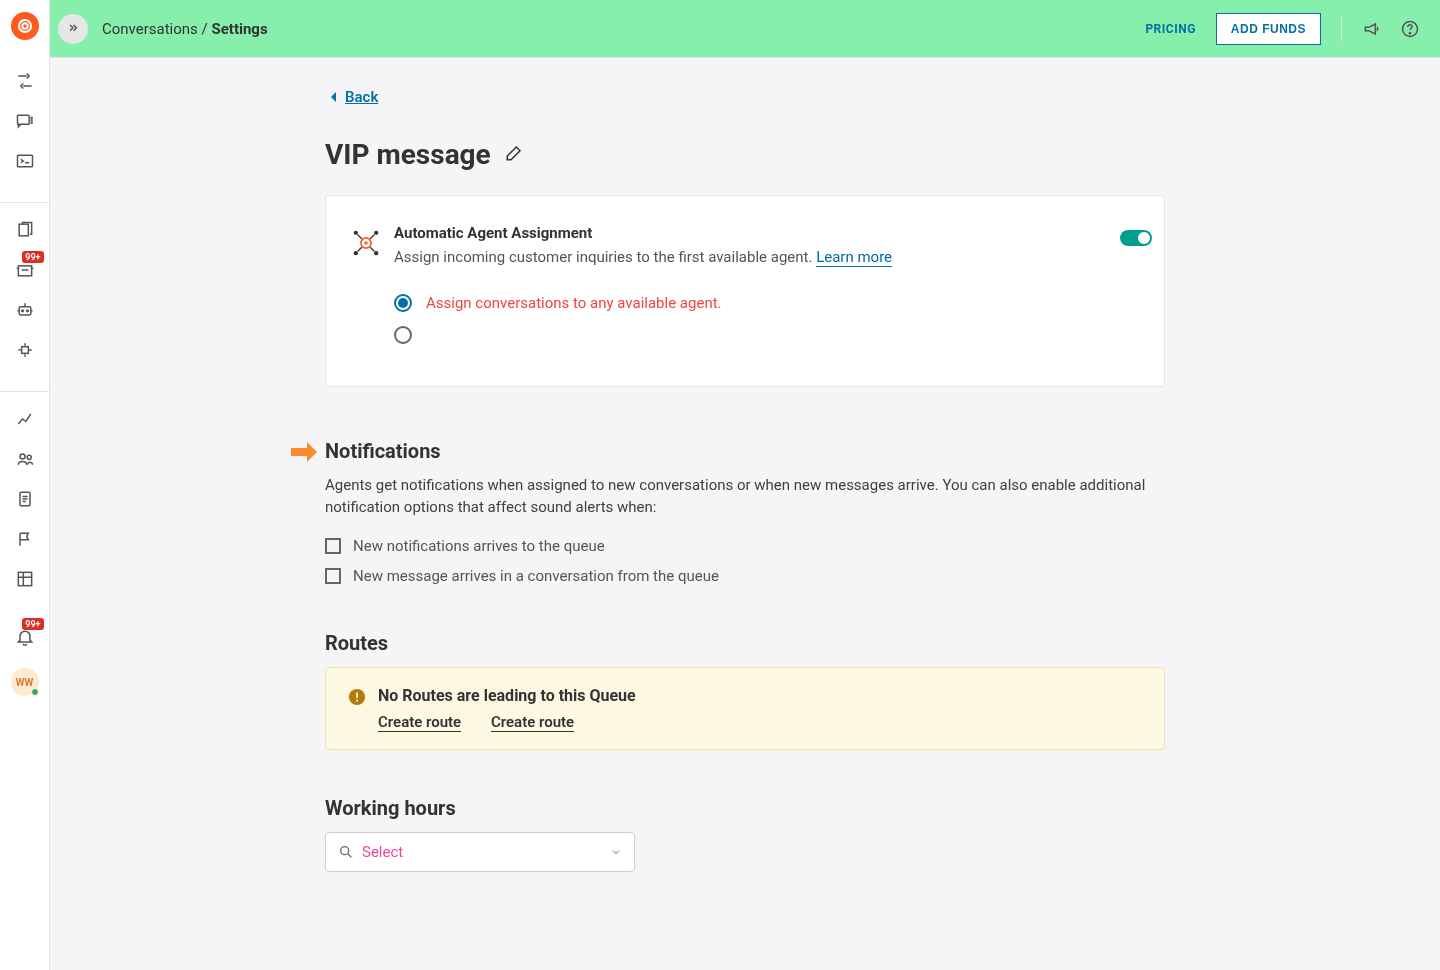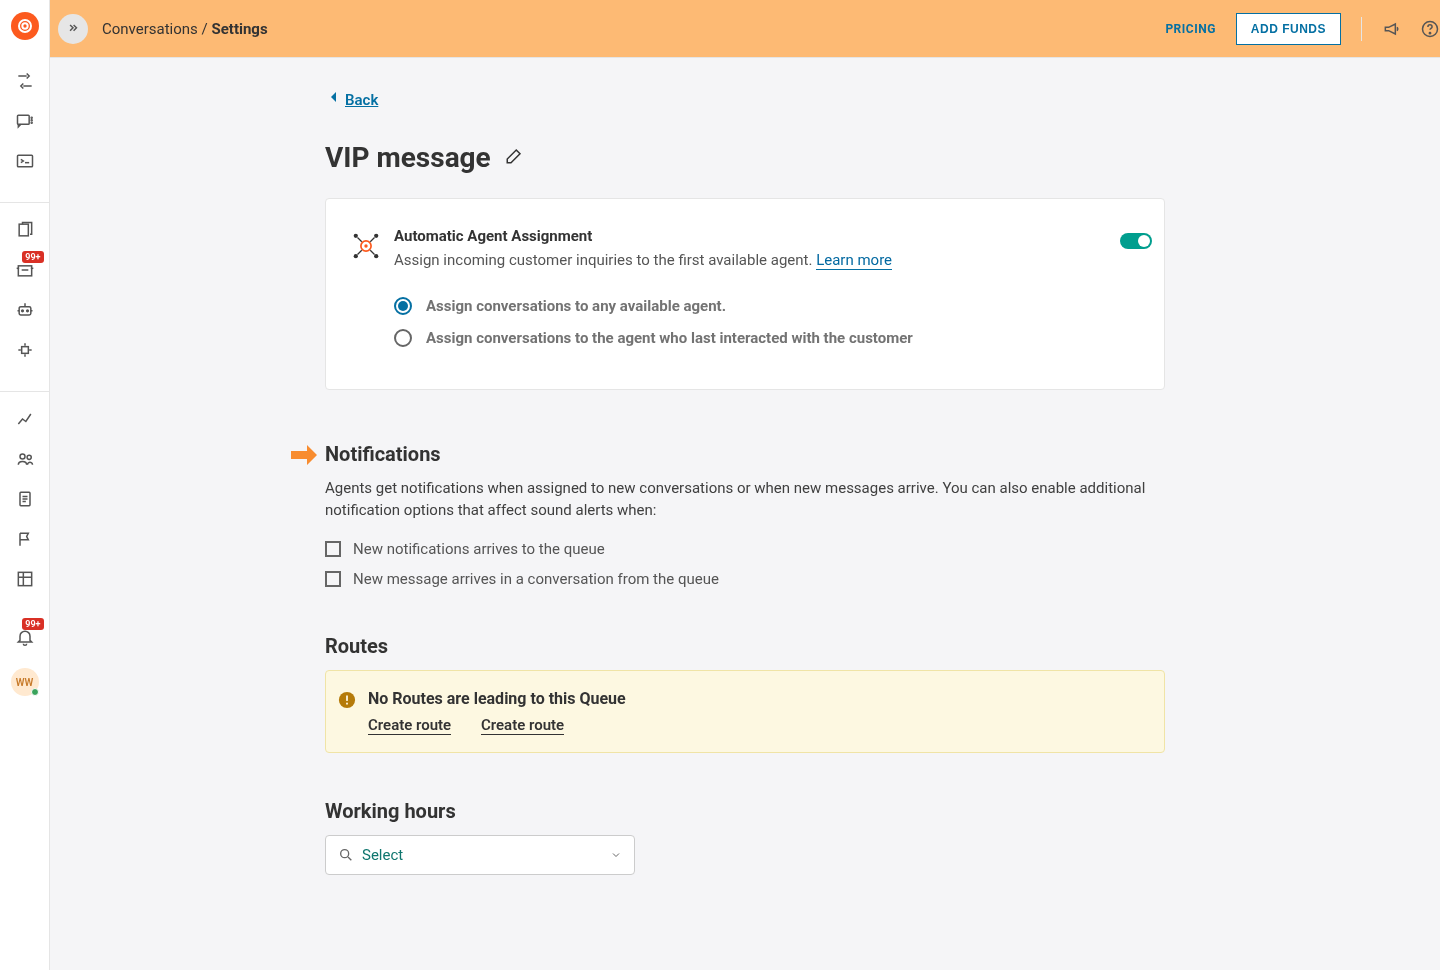--- a/index.html
+++ b/index.html
@@ -13,79 +13,79 @@
   .sidebar-icon { width: 26px; height: 26px; display: flex; align-items: center; justify-content: center; margin-bottom: 14px; color: #555; cursor: pointer; position: relative; }
   .sidebar-sep { width: 100%; border-top: 1px solid #e5e5e5; margin: 14px 0; }
   .badge { position: absolute; top: -6px; right: -6px; background: #d93025; color: #fff; font-size: 9px; font-weight: 600; padding: 1px 3px; border-radius: 3px; line-height: 10px;}
   .avatar { width: 28px; height: 28px; border-radius: 50%; background: #ffe9d0; color: #c77a2a; font-size: 10px; font-weight: 600; display: flex; align-items: center; justify-content: center; position: relative; margin-top: 4px;}
   .presence-dot { position: absolute; bottom: 0; right: 0; width: 8px; height: 8px; border-radius: 50%; background: #3aa35c; border: 1px solid #fff; }
   
   
   .content-wrapper { flex: 1; display: flex; flex-direction: column; }
   
   
-  .topbar { height: 58px; border-bottom: 1px solid #e5e5e5; display: flex; align-items: center; background: #fdba74; }
+  .topbar { height: 58px; border-bottom: 1px solid #e5e5e5; display: flex; align-items: center; padding-right: 20px; background: #86efac; }
   .expand-btn { width: 30px; height: 30px; border-radius: 50%; background: #e6e6e6; margin-left: 8px; display: flex; align-items: center; justify-content: center; cursor: pointer;}
   .breadcrumb { margin-left: 14px; font-size: 15px; color: #333; }
   .breadcrumb .strong { font-weight: 700; }
   .topbar-spacer { flex: 1; }
   .pricing-link { color: #0570a3; font-weight: 700; font-size: 12px; letter-spacing: 0.5px; cursor: pointer; margin-right: 20px;}
   .add-funds-btn { border: 1px solid #0570a3; color: #0570a3; background: #fff; font-weight: 700; font-size: 12px; letter-spacing: 0.5px; padding: 8px 14px; cursor: pointer; }
   .topbar-divider { width: 1px; height: 24px; background: #e5e5e5; margin: 0 20px; }
   .top-icon { width: 20px; height: 20px; display: flex; align-items: center; justify-content: center; color: #555; cursor: pointer; margin-right: 18px;}
   
   
   .main { flex: 1; background: #f5f5f7; padding: 30px 0 50px 0; overflow-y: auto; }
   .container { width: 840px; margin: 0 auto; }
   
-  .back-link { display: inline-flex; color: #0570a3; font-weight: 600; font-size: 15px; cursor: pointer; margin-left: 4px; padding-bottom:4px;}
+  .back-link { display: inline-flex; align-items: center; color: #0570a3; font-weight: 600; font-size: 15px; cursor: pointer; margin-left: 4px; padding-bottom:4px;}
   .back-link span { text-decoration: underline; margin-left: 8px; }
   
   .page-title-row { display: flex; align-items: center; margin-top: 28px; margin-bottom: 24px; }
   .page-title { font-size: 28px; font-weight: 700; color: #333; }
   .edit-icon-btn { margin-left: 14px; cursor: pointer; color: #333; }
   
   .card { background: #fff; border: 1px solid #e5e5e5; border-radius: 4px; padding: 28px 12px; }
   .card-row1 { display: flex; align-items: flex-start; }
   .card-icon-col { width: 56px; display:flex; justify-content:center; padding-top:2px;}
   .card-text-col { flex: 1; }
   .card-toggle-col { padding-top: 6px; }
   .card-title { font-weight: 700; font-size: 15px; margin-bottom: 6px; }
   .card-desc { font-size: 15px; color: #555; }
   .learn-more { color: #0369a1; border-bottom: 1px solid #0570a3; cursor: pointer; }
   
   .radios { margin-top: 28px; margin-left: 56px; }
   .radio-row { display: flex; align-items: center; margin-bottom: 14px; cursor:pointer;}
   .radio-outer { width: 18px; height: 18px; border: 2px solid #0570a3; border-radius: 50%; display:flex; align-items:center; justify-content:center; margin-right: 14px; flex-shrink:0;}
   .radio-outer.unchecked { border-color: #666; }
   .radio-inner { width: 10px; height: 10px; border-radius: 50%; background: #0570a3; }
-  .radio-label { font-size: 15px; color: #737373; font-weight: bold; }
+  .radio-label { font-size: 15px; color: #ef4444; }
   
   .toggle { width: 32px; height: 16px; border-radius: 8px; background: #009e8e; position: relative; cursor: pointer; }
   .toggle-knob { width: 12px; height: 12px; border-radius: 50%; background: #fff; position: absolute; top: 2px; right: 2px; }
   
   .section { margin-top: 52px; position: relative; }
   .section-title { font-size: 20px; font-weight: 700; color: #333; margin-bottom: 12px; }
   .section-desc { font-size: 15px; color: #404040; line-height: 1.45; margin-bottom: 18px;}
   
   .arrow-annot { position: absolute; left: -36px; top: 2px; }
   
   .check-row { display: flex; align-items: center; margin-bottom: 12px; cursor:pointer;}
   .checkbox { width: 16px; height: 16px; border: 2px solid #666; margin-right: 12px; flex-shrink:0;}
   .check-label { font-size: 15px; color: #555; }
   
-  .warn-box { background: #fdf8e1; border: 1px solid #f0e4a6; border-radius: 4px; padding: 18px 12px; display:flex; }
+  .warn-box { background: #fdf8e1; border: 1px solid #f0e4a6; border-radius: 4px; padding: 18px 22px; display:flex; }
   .warn-icon-col { width: 30px; padding-top:2px;}
   .warn-title { font-weight: 700; font-size: 16px; margin-bottom: 8px; }
   .warn-desc { font-size: 15px; color: #555; margin-bottom: 14px; }
   .warn-links { font-size: 15px; font-weight: 600; }
   .warn-links .lnk { border-bottom: 1px solid #333; margin-right: 26px; cursor:pointer;}
   
   .select-box { position: relative; width: 310px; height: 40px; border: 1px solid #ccc; border-radius: 4px; background: #fff; display: flex; align-items: center; padding: 0 12px; cursor:pointer;}
-  .select-placeholder { color: #0f766e; font-size: 15px; margin-left: 8px; flex:1;}
+  .select-placeholder { color: #ec4899; font-size: 15px; margin-left: 8px; flex:1;}
   .helper { font-size: 13px; color: #888; margin-top: 8px; }
 </style>
 </head>
 <body>
 
 <div class="app">
 
   <div class="sidebar">
     <div class="logo">
       <svg width="16" height="16" viewBox="0 0 24 24" fill="none" stroke="#fff" stroke-width="3">
@@ -272,21 +272,20 @@
           </div>
           <div class="radios">
             <div class="radio-row">
               <span class="radio-outer">
                   <span class="radio-inner"></span>
                 </span>
               <span class="radio-label">Assign conversations to any available agent.</span>
             </div>
             <div class="radio-row">
               <span class="radio-outer unchecked"></span>
-              <span class="radio-label">Assign conversations to the agent who last interacted with the customer</span>
             </div>
           </div>
         </div>
 
         
         <div class="section">
           <svg class="arrow-annot" width="30" height="22" viewBox="0 0 30 22">
             <path d="M2 7h16v-6l10 10-10 10v-6H2z" fill="#f88c2f"></path>
           </svg>
           <h2 class="section-title">Notifications</h2>

